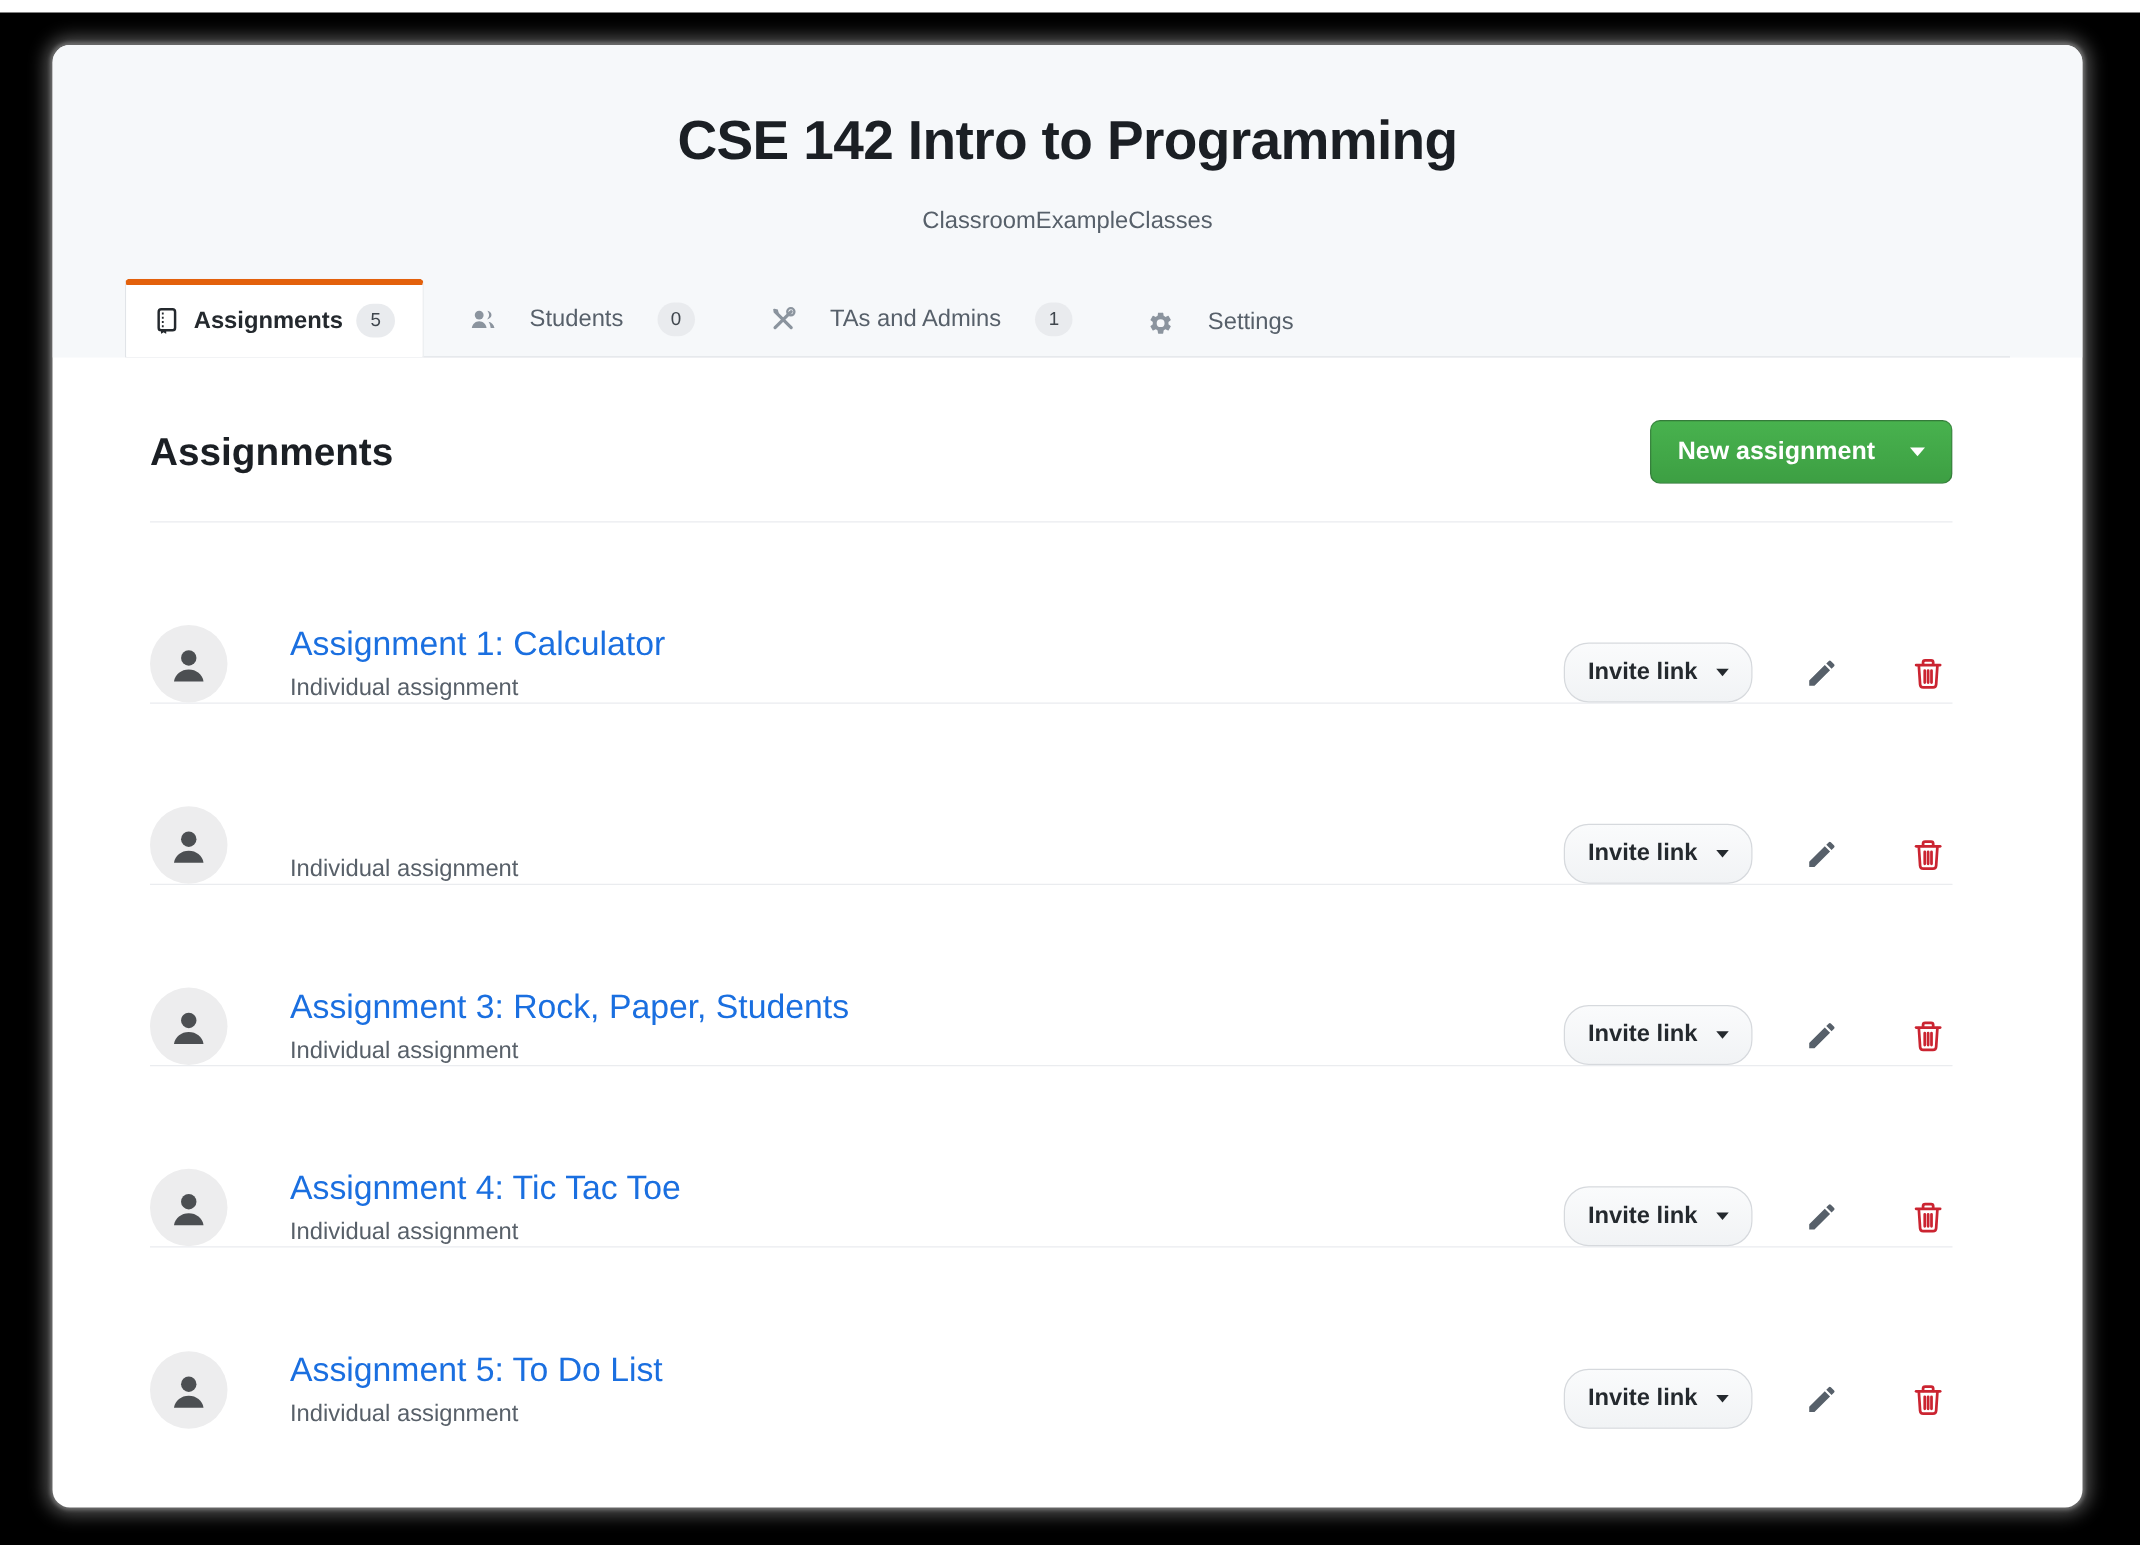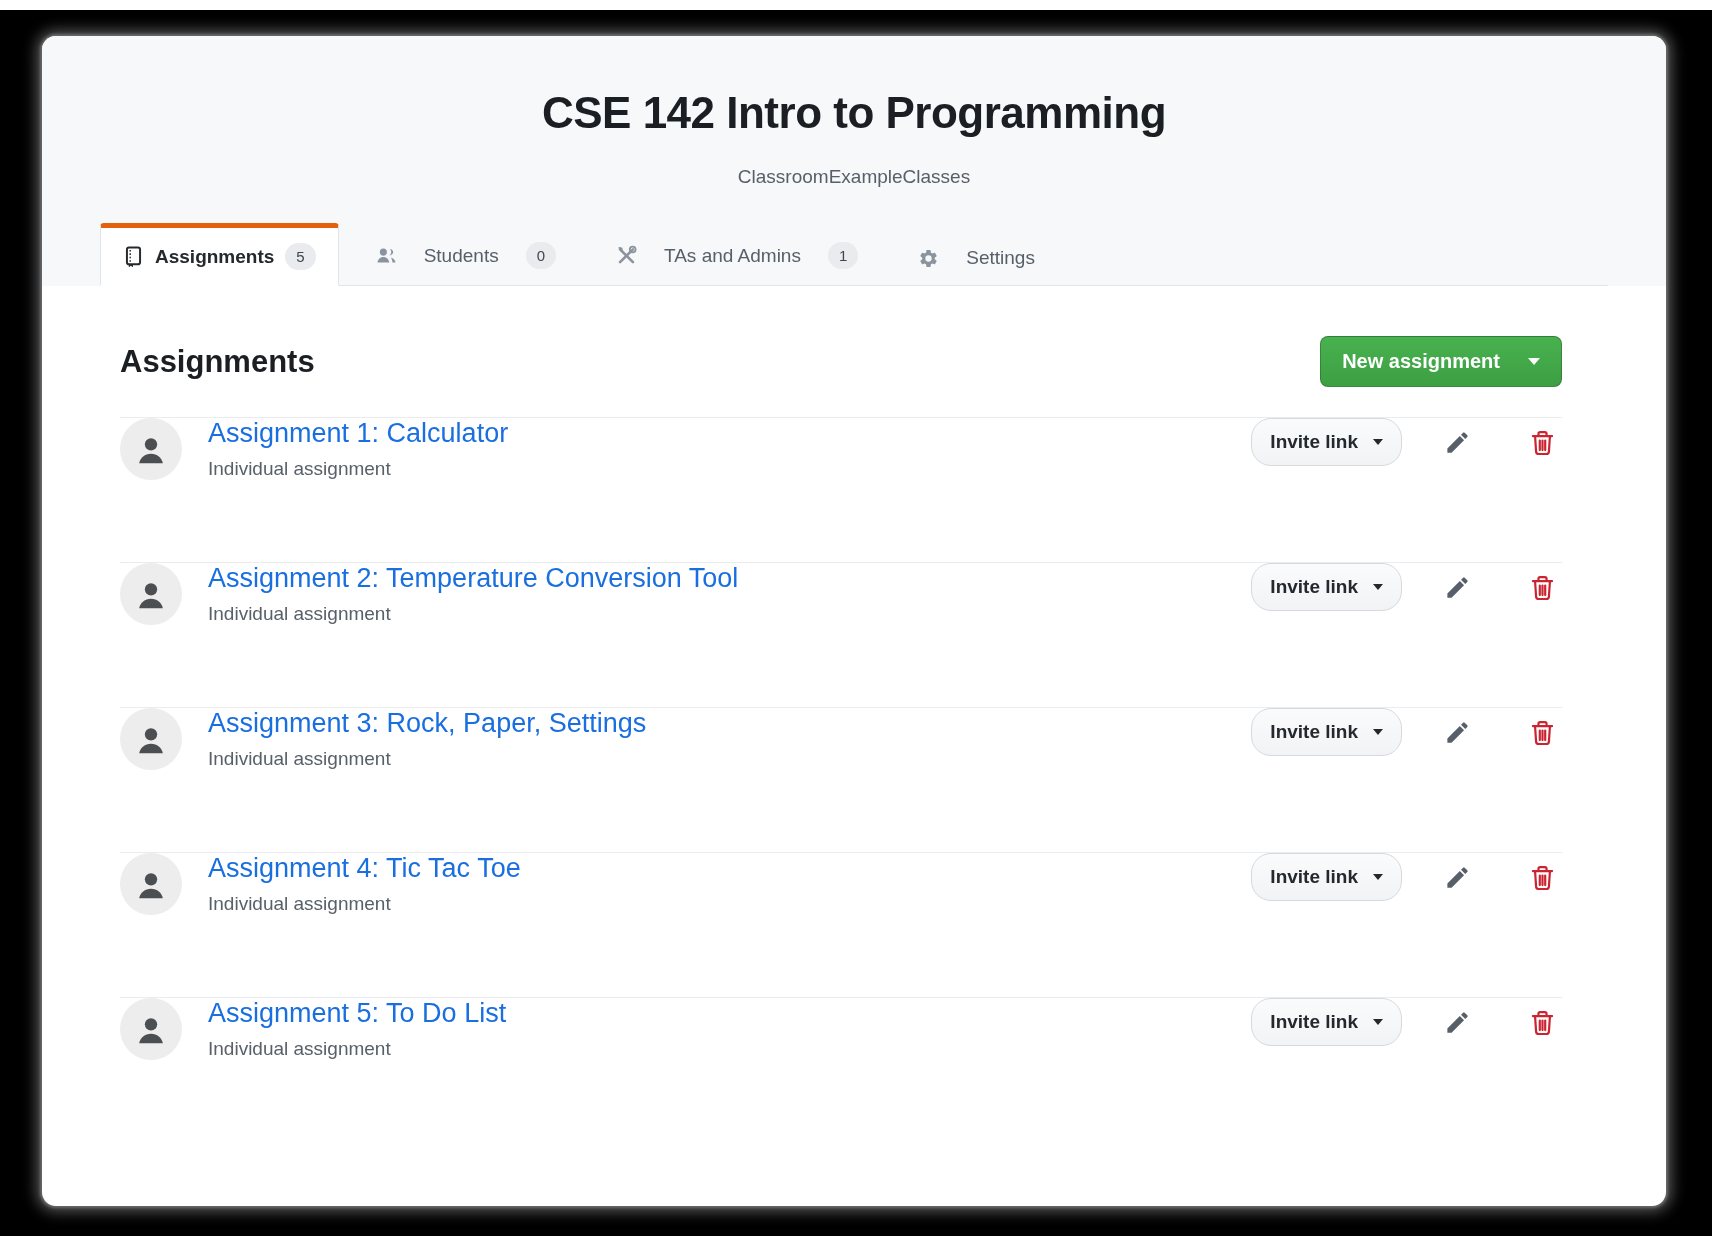--- a/index.html
+++ b/index.html
@@ -113,23 +113,24 @@
   .caret-down {
     width: 0; height: 0;
     border-left: 6px solid transparent;
     border-right: 6px solid transparent;
     border-top: 7px solid currentColor;
     display: inline-block;
   }
   
   .assignment-row {
     display: flex;
-    align-items: flex-start;
+    align-items: flex-end;
     height: 145px;
     border-bottom: 1px solid #eaecef;
+    gap: 24px;
   }
   .assignment-row:last-child { border-bottom: none; }
   .avatar {
     width: 62px; height: 62px;
     border-radius: 50%;
     background: #ededee;
     display: flex; align-items: center; justify-content: center;
     flex: none;
     margin-right: 26px;
     overflow: hidden;
@@ -285,21 +286,20 @@
     </div>
 
     <div class="assignment-row">
       <div class="avatar">
         <svg viewBox="0 0 24 24" width="40" height="40" fill="currentColor">
           <circle cx="12" cy="9.2" r="3.7"></circle>
           <path d="M4.9 20.5c.6-3.4 3.5-5.7 7.1-5.7s6.5 2.3 7.1 5.7z"></path>
         </svg>
       </div>
       <div class="row-main">
-        <a class="assignment-link" href="#">Assignment 2: Temperature Conversion Tool</a>
         <div class="assignment-type">Individual assignment</div>
       </div>
       <div class="row-actions">
         <button class="btn-invite">
           <span>Invite link</span>
           <span class="caret-down"></span>
         </button>
         <button class="icon-btn edit">
           <svg viewBox="0 0 24 24" width="27" height="27" fill="currentColor">
             <path d="M3 17.25V21h3.75L17.81 9.94l-3.75-3.75L3 17.25zM20.71 7.04a1 1 0 0 0 0-1.41l-2.34-2.34a1 1 0 0 0-1.41 0l-1.83 1.83 3.75 3.75 1.83-1.83z"></path>
@@ -317,21 +317,21 @@
     </div>
 
     <div class="assignment-row">
       <div class="avatar">
         <svg viewBox="0 0 24 24" width="40" height="40" fill="currentColor">
           <circle cx="12" cy="9.2" r="3.7"></circle>
           <path d="M4.9 20.5c.6-3.4 3.5-5.7 7.1-5.7s6.5 2.3 7.1 5.7z"></path>
         </svg>
       </div>
       <div class="row-main">
-        <a class="assignment-link" href="#">Assignment 3: Rock, Paper, Settings</a>
+        <a class="assignment-link" href="#">Assignment 3: Rock, Paper, Students</a>
         <div class="assignment-type">Individual assignment</div>
       </div>
       <div class="row-actions">
         <button class="btn-invite">
           <span>Invite link</span>
           <span class="caret-down"></span>
         </button>
         <button class="icon-btn edit">
           <svg viewBox="0 0 24 24" width="27" height="27" fill="currentColor">
             <path d="M3 17.25V21h3.75L17.81 9.94l-3.75-3.75L3 17.25zM20.71 7.04a1 1 0 0 0 0-1.41l-2.34-2.34a1 1 0 0 0-1.41 0l-1.83 1.83 3.75 3.75 1.83-1.83z"></path>

